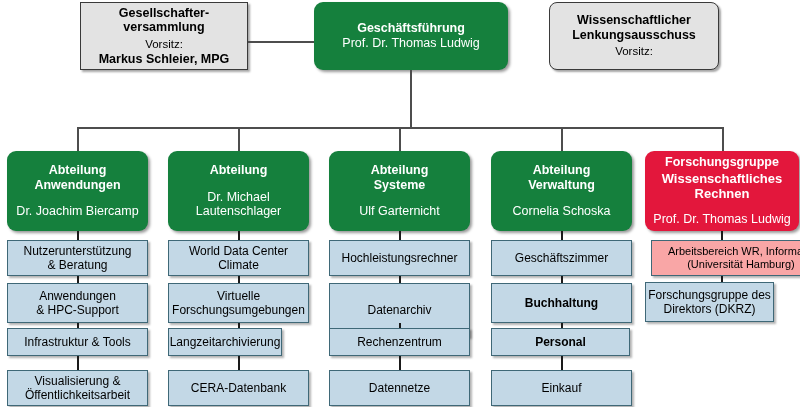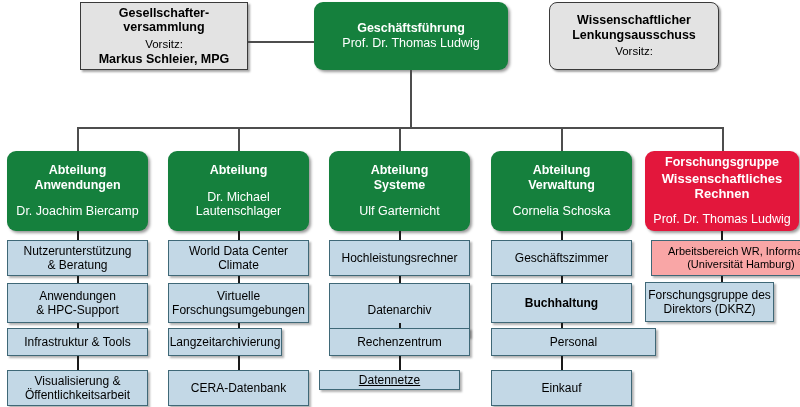--- a/index.html
+++ b/index.html
@@ -165,38 +165,38 @@
       </div>
       <div class="line-sub" style="left: 398.5px; top: 276px; height: 7px;"></div>
       <div class="node child" style="left: 329px; top: 283px; width: 141px; height: 54px;">
         <div>Datenarchiv</div>
       </div>
       <div class="line-sub" style="left: 398.5px; top: 323px; height: 5px;"></div>
       <div class="node child" style="left: 329px; top: 328px; width: 141px; height: 28px;">
         <div>Rechenzentrum</div>
       </div>
       <div class="line-sub" style="left: 398.5px; top: 356px; height: 14px;"></div>
-      <div class="node child" style="left: 319px; top: 370px; width: 141px; height: 20px; text-decoration: underline;">
+      <div class="node child" style="left: 329px; top: 370px; width: 141px; height: 36px;">
         <div>Datennetze</div>
       </div>
       <div class="node dept blue" style="left: 491px; top: 151px; width: 141px; height: 80px;">
         <div class="ttl">Abteilung</div>
         <div class="ttl">Verwaltung</div>
         <div class="nm">Cornelia Schoska</div>
       </div>
       <div class="line-sub" style="left: 560.5px; top: 231px; height: 9px;"></div>
       <div class="node child" style="left: 491px; top: 240px; width: 141px; height: 36px;">
         <div>Geschäftszimmer</div>
       </div>
       <div class="line-sub" style="left: 560.5px; top: 276px; height: 7px;"></div>
       <div class="node child" style="left: 491px; top: 283px; width: 141px; height: 40px; font-weight: bold;">
         <div>Buchhaltung</div>
       </div>
       <div class="line-sub" style="left: 560.5px; top: 323px; height: 5px;"></div>
-      <div class="node child" style="left: 491px; top: 328px; width: 165px; height: 28px;">
+      <div class="node child" style="left: 491px; top: 328px; width: 139px; height: 28px; font-weight: bold;">
         <div>Personal</div>
       </div>
       <div class="line-sub" style="left: 560.5px; top: 356px; height: 14px;"></div>
       <div class="node child" style="left: 491px; top: 370px; width: 141px; height: 36px;">
         <div>Einkauf</div>
       </div>
       <div class="node dept red" style="left: 645px; top: 151px; width: 154px; height: 80px;">
         <div class="ttl">Forschungsgruppe</div>
         <div class="ttl2">Wissenschaftliches Rechnen</div>
         <div class="nm">Prof. Dr. Thomas Ludwig</div>

